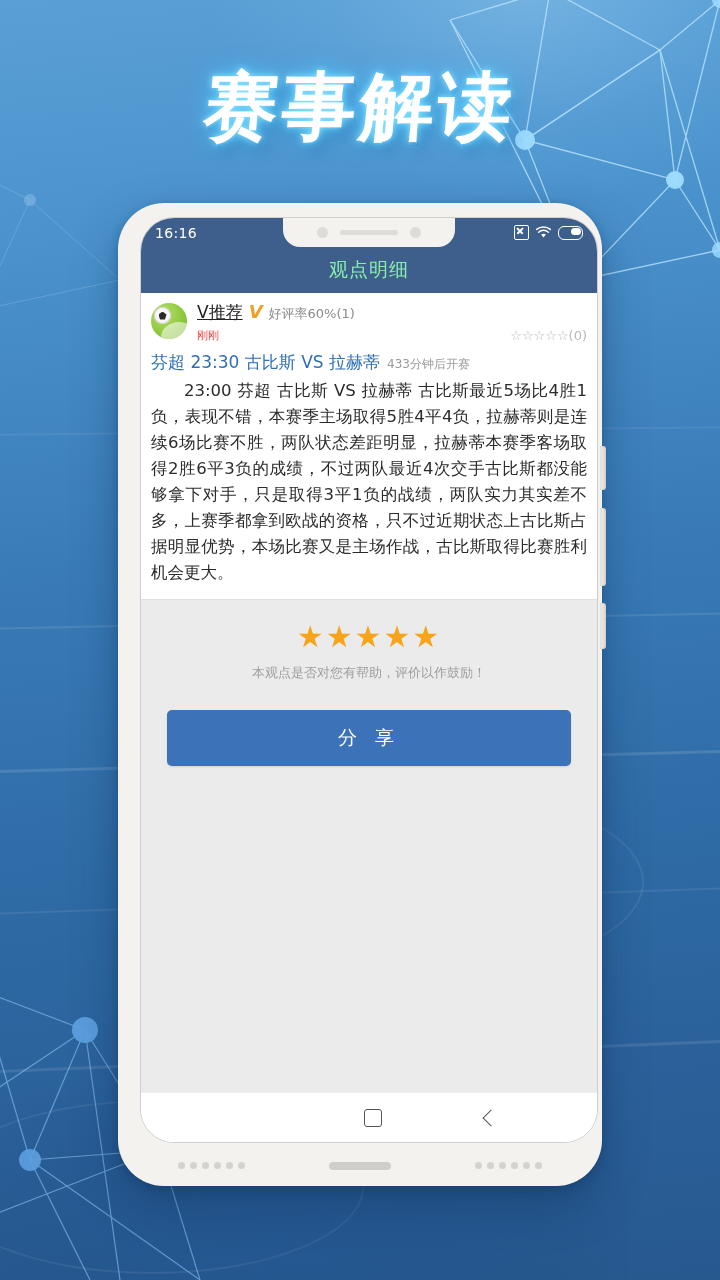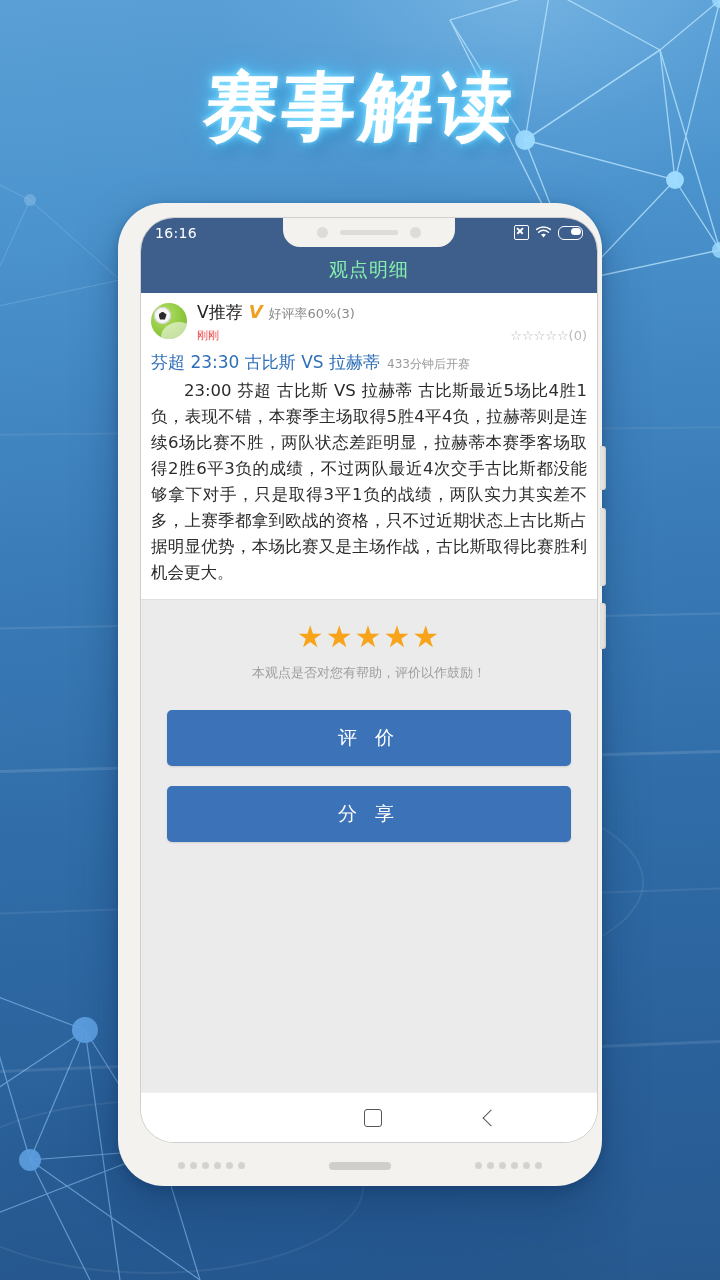--- a/index.html
+++ b/index.html
@@ -226,21 +226,21 @@
     width: 8px; height: 8px; background: #2a2a2a;
     clip-path: polygon(50% 0, 100% 38%, 81% 100%, 19% 100%, 0 38%);
   }
   .avatar .swoosh {
     position: absolute; right: -10px; bottom: -13px;
     width: 36px; height: 30px; border-radius: 50%;
     background: rgba(255,255,255,0.55);
   }
   .post-ident { margin-left: 10px; flex: 1; min-width: 0; }
   .ident-row { display: flex; align-items: baseline; gap: 6px; }
-  .nick { font-size: 17px; color: #222; }
+  .nick { font-size: 17px; color: #222; text-decoration: underline; }
   .vmark { color: #f0a020; font-size: 18px; font-weight: bold; font-style: italic; }
   .praise { font-size: 13px; color: #8a8a8a; }
   .time-row { display: flex; align-items: center; justify-content: space-between; margin-top: 4px; }
   .time { font-size: 11px; color: #ef4444; }
   .star-small { font-size: 13px; color: #b8b8b8; letter-spacing: 0px; white-space: nowrap; }
 
   .match-line { margin-top: 8px; display: flex; align-items: baseline; gap: 7px; flex-wrap: wrap; }
   .match-title { font-size: 17px; color: #2e6fb7; }
   .match-sub { font-size: 12px; color: #9a9a9a; }
 
@@ -417,21 +417,21 @@
         <div class="post-card">
           <div class="post-head">
             <div class="avatar">
               <span class="swoosh"></span>
               <span class="ball"></span>
             </div>
             <div class="post-ident">
               <div class="ident-row">
                 <span class="nick">V推荐</span>
                 <span class="vmark">V</span>
-                <span class="praise">好评率60%(3)</span>
+                <span class="praise">好评率60%(1)</span>
               </div>
               <div class="time-row">
                 <span class="time">刚刚</span>
                 <span class="star-small"><span>☆☆☆☆☆</span><span>(0)</span></span>
               </div>
             </div>
           </div>
 
           <div class="match-line">
             <span class="match-title">芬超 23:30 古比斯 VS 拉赫蒂</span>
@@ -440,21 +440,20 @@
 
           <div class="post-body">23:00 芬超 古比斯 VS 拉赫蒂 古比斯最近5场比4胜1负，表现不错，本赛季主场取得5胜4平4负，拉赫蒂则是连续6场比赛不胜，两队状态差距明显，拉赫蒂本赛季客场取得2胜6平3负的成绩，不过两队最近4次交手古比斯都没能够拿下对手，只是取得3平1负的战绩，两队实力其实差不多，上赛季都拿到欧战的资格，只不过近期状态上古比斯占据明显优势，本场比赛又是主场作战，古比斯取得比赛胜利机会更大。</div>
         </div>
 
         <div class="feedback">
           <div class="big-stars">★★★★★</div>
           <div class="feedback-hint">本观点是否对您有帮助，评价以作鼓励！</div>
         </div>
 
         <div class="action-area">
-          <button class="btn">评 价</button>
           <button class="btn">分 享</button>
         </div>
 
       </div>
 
       <div class="navbar">
         <span class="nav-ic ic-menu">
             <i></i>
             <i></i>
             <i></i>

